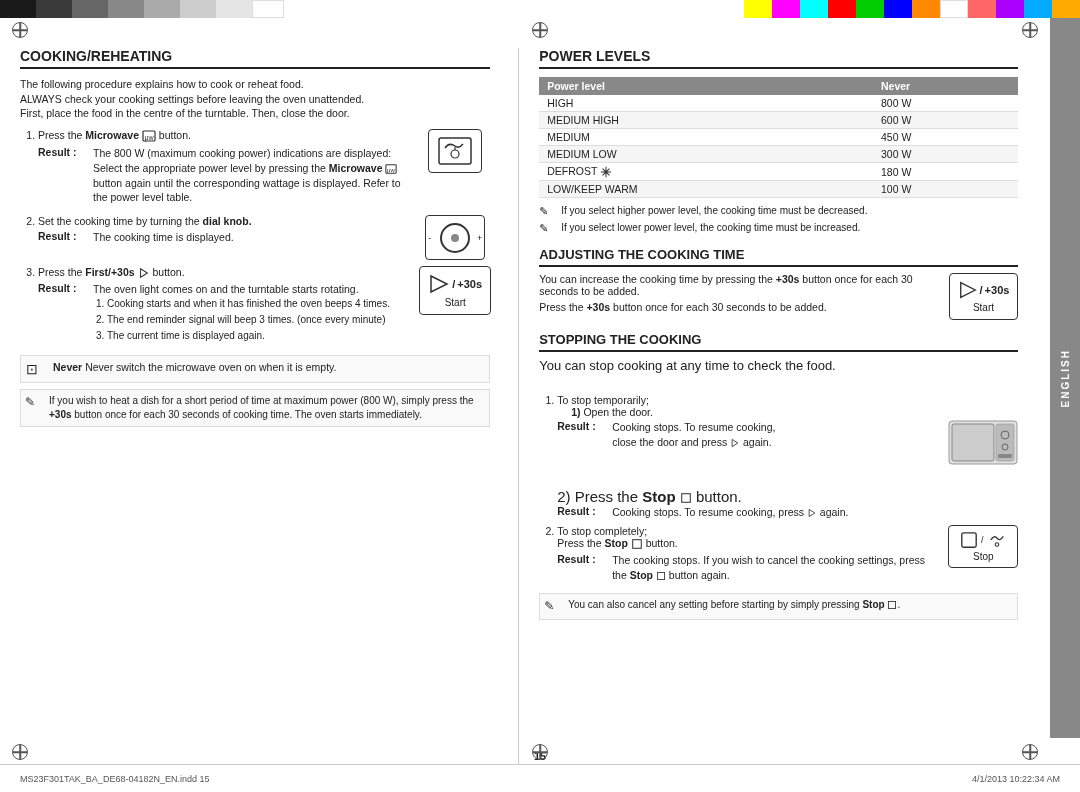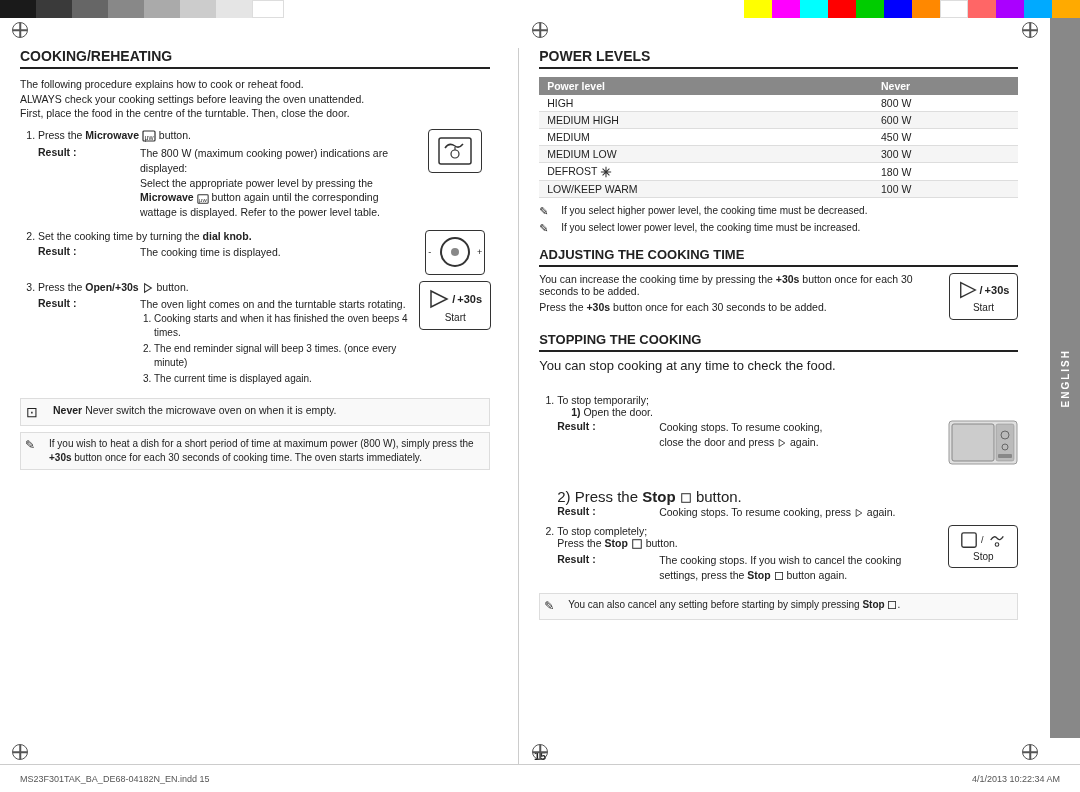--- a/index.html
+++ b/index.html
@@ -76,21 +76,20 @@
 
     .intro-text {
       font-size: 10.5px;
       margin-bottom: 8px;
       line-height: 1.4;
     }
 
     .result-row {
       display: flex;
       margin-bottom: 4px;
-      gap: 47px;
     }
 
     .result-label {
       font-weight: bold;
       min-width: 55px;
       font-size: 10.5px;
     }
 
     .result-text {
       font-size: 10.5px;
@@ -465,21 +464,21 @@
                 <span style="font-size:9px;position:absolute;right:-12px;top:50%;transform:translateY(-50%);">+</span>
               </div>
             </div>
           </div>
         </div>
       </li>
 
       <li style="margin-top:6px;">
         <div class="step-with-icon">
           <div class="step-content">
-            <span>Press the <strong>Open/+30s</strong> <svg width="12" height="12" viewBox="0 0 14 14" style="vertical-align:middle;">
+            <span>Press the <strong>First/+30s</strong> <svg width="12" height="12" viewBox="0 0 14 14" style="vertical-align:middle;">
                   <polygon points="3,2 11,7 3,12" fill="none" stroke="#333" stroke-width="1.2"></polygon>
                 </svg> button.</span>
             <div class="result-row" style="margin-top:3px;">
               <span class="result-label">Result :</span>
               <div class="result-text">
                 The oven light comes on and the turntable starts rotating.<br>
                 <ol class="sub-numbered">
                   <li>Cooking starts and when it has finished the oven beeps 4 times.</li>
                   <li>The end reminder signal will beep 3 times. (once every minute)</li>
                   <li>The current time is displayed again.</li>

